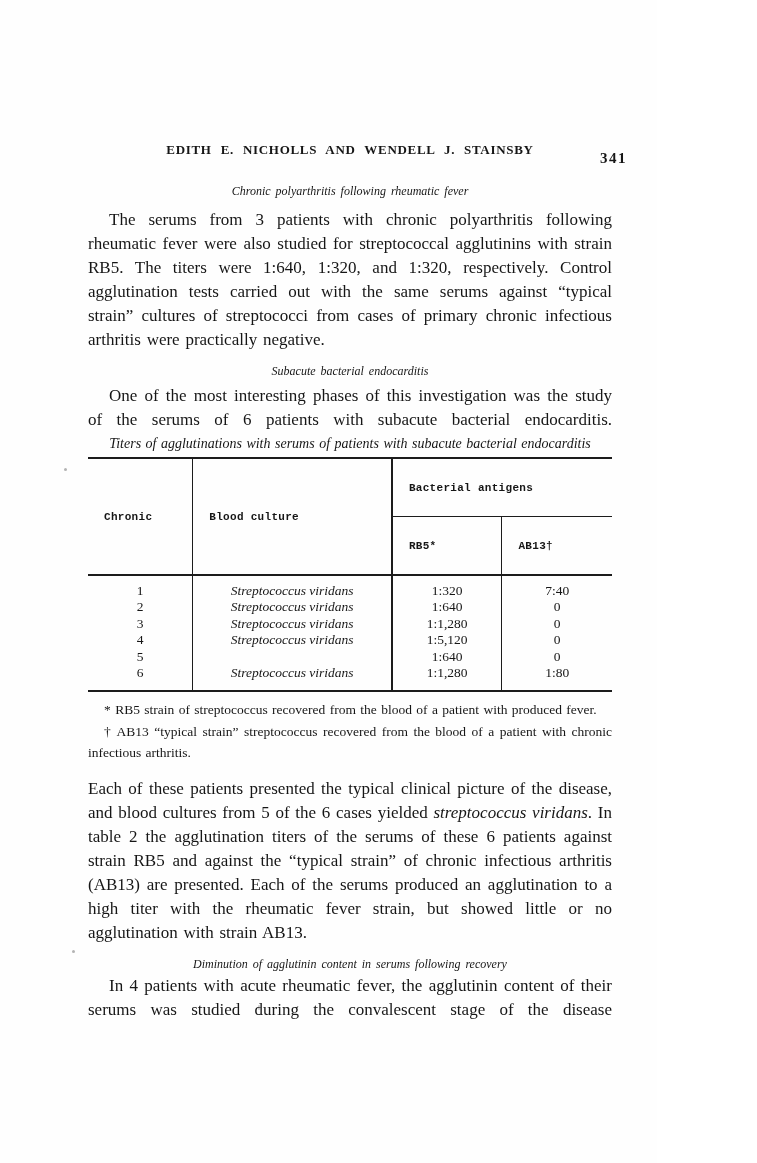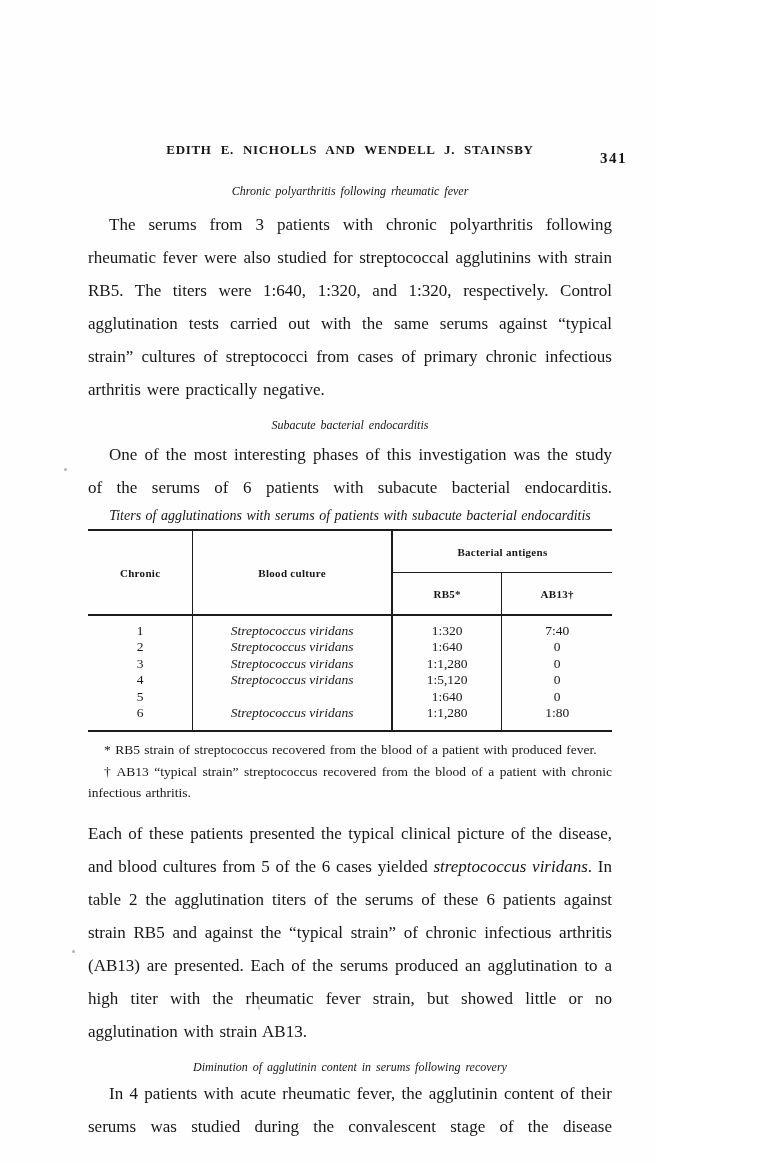--- a/index.html
+++ b/index.html
@@ -43,21 +43,21 @@
     font-weight: normal;
     font-style: italic;
     text-align: center;
     line-height: 20px;
     word-spacing: 2px;
   }
   .h-first { margin-top: 23px; }
   .body-par {
     margin: 0;
     font-size: 17px;
-    line-height: 33px;
+    line-height: 24px;
     text-align: justify;
     word-spacing: 1.5px;
   }
   .indent { text-indent: 21px; }
   .p1 { margin-top: 7px; }
   .h-subacute { margin-top: 9px; }
   .p2 { margin-top: 3px; text-align-last: justify; }
   .table-label {
     margin-top: 16px;
     text-align: center;
@@ -79,23 +79,24 @@
     width: 100%;
     border-collapse: collapse;
     border-top: 2.5px solid #1c1c1c;
     border-bottom: 2.5px solid #1c1c1c;
   }
   table.data thead { border-bottom: 2px solid #1c1c1c; }
   table.data th {
     font-size: 11px;
     font-weight: bold;
     letter-spacing: 0.3px;
-    padding: 8px;
-    text-align: center;
+    padding: 16px;
+    text-align: left;
     vertical-align: middle;
+    font-family: Liberation Mono, monospace;
   }
   th.rowspan-cell { height: 50px; }
   th.group-cell { height: 25px; border-bottom: 1.5px solid #1c1c1c; }
   th.sub-cell { height: 25px; }
   .v-thin { border-left: 1.3px solid #1c1c1c; }
   .v-thick { border-left: 2.2px solid #1c1c1c; }
   table.data tbody td {
     font-size: 13.5px;
     line-height: 16.4px;
     text-align: center;

